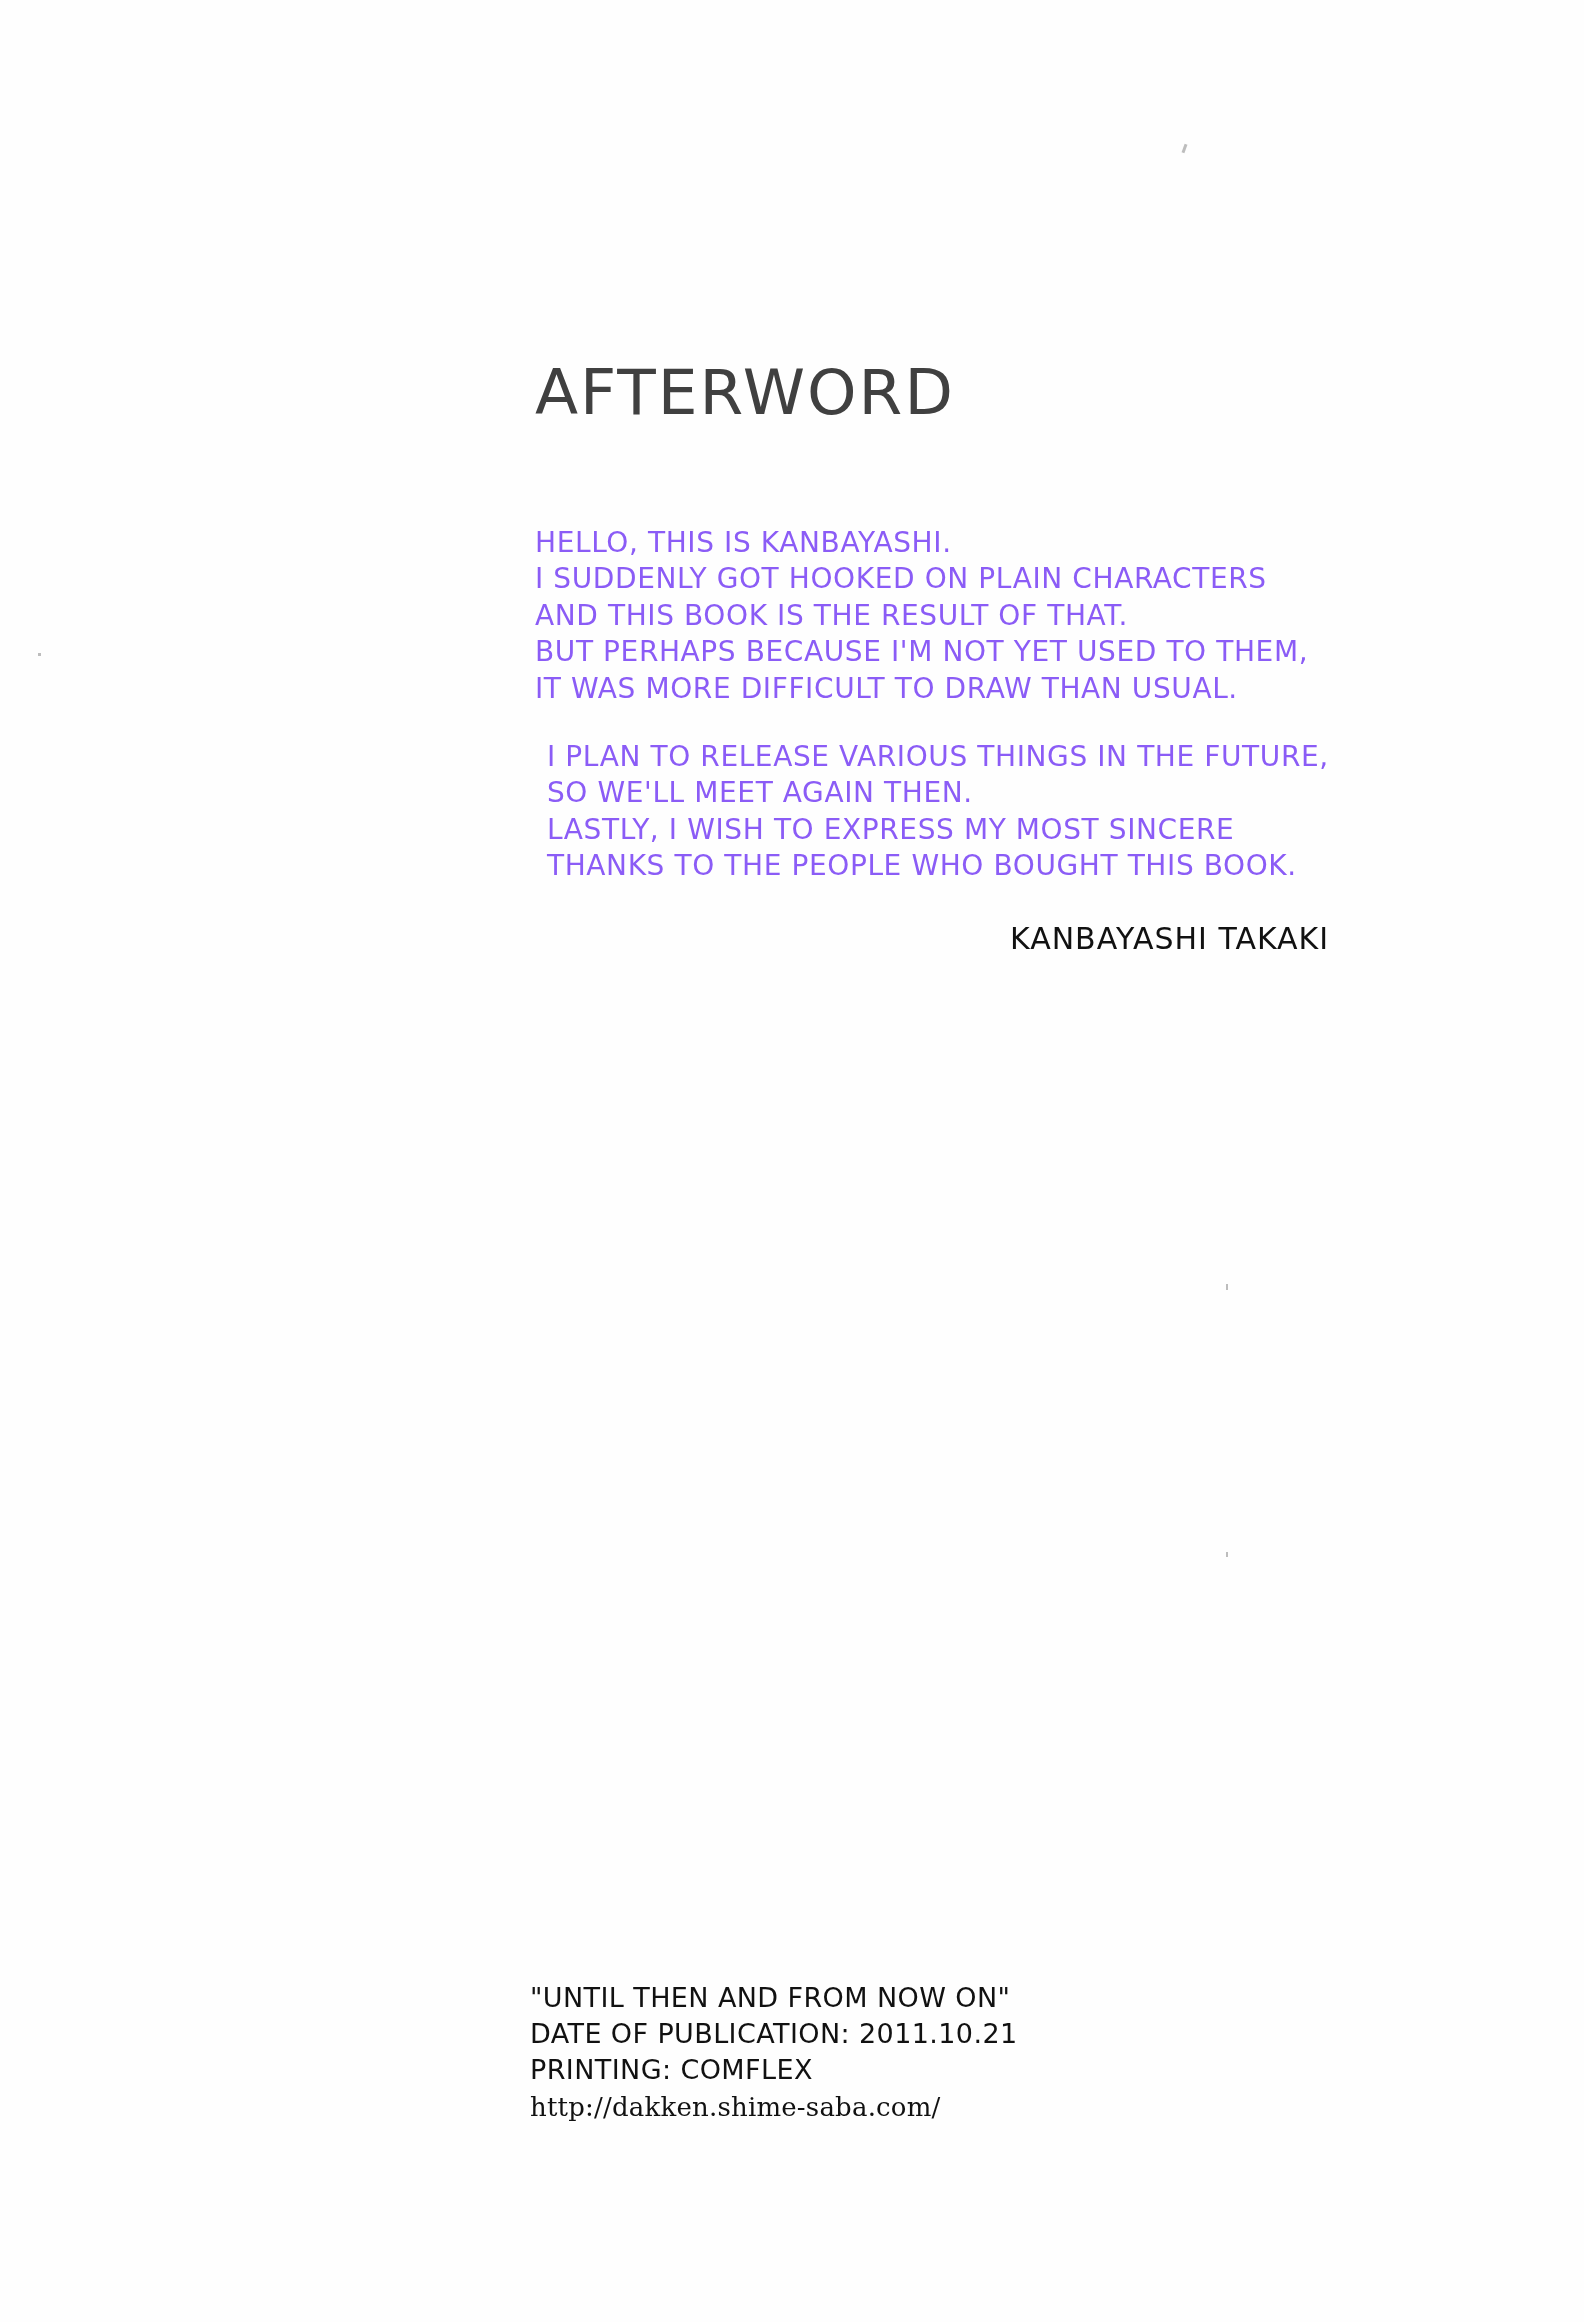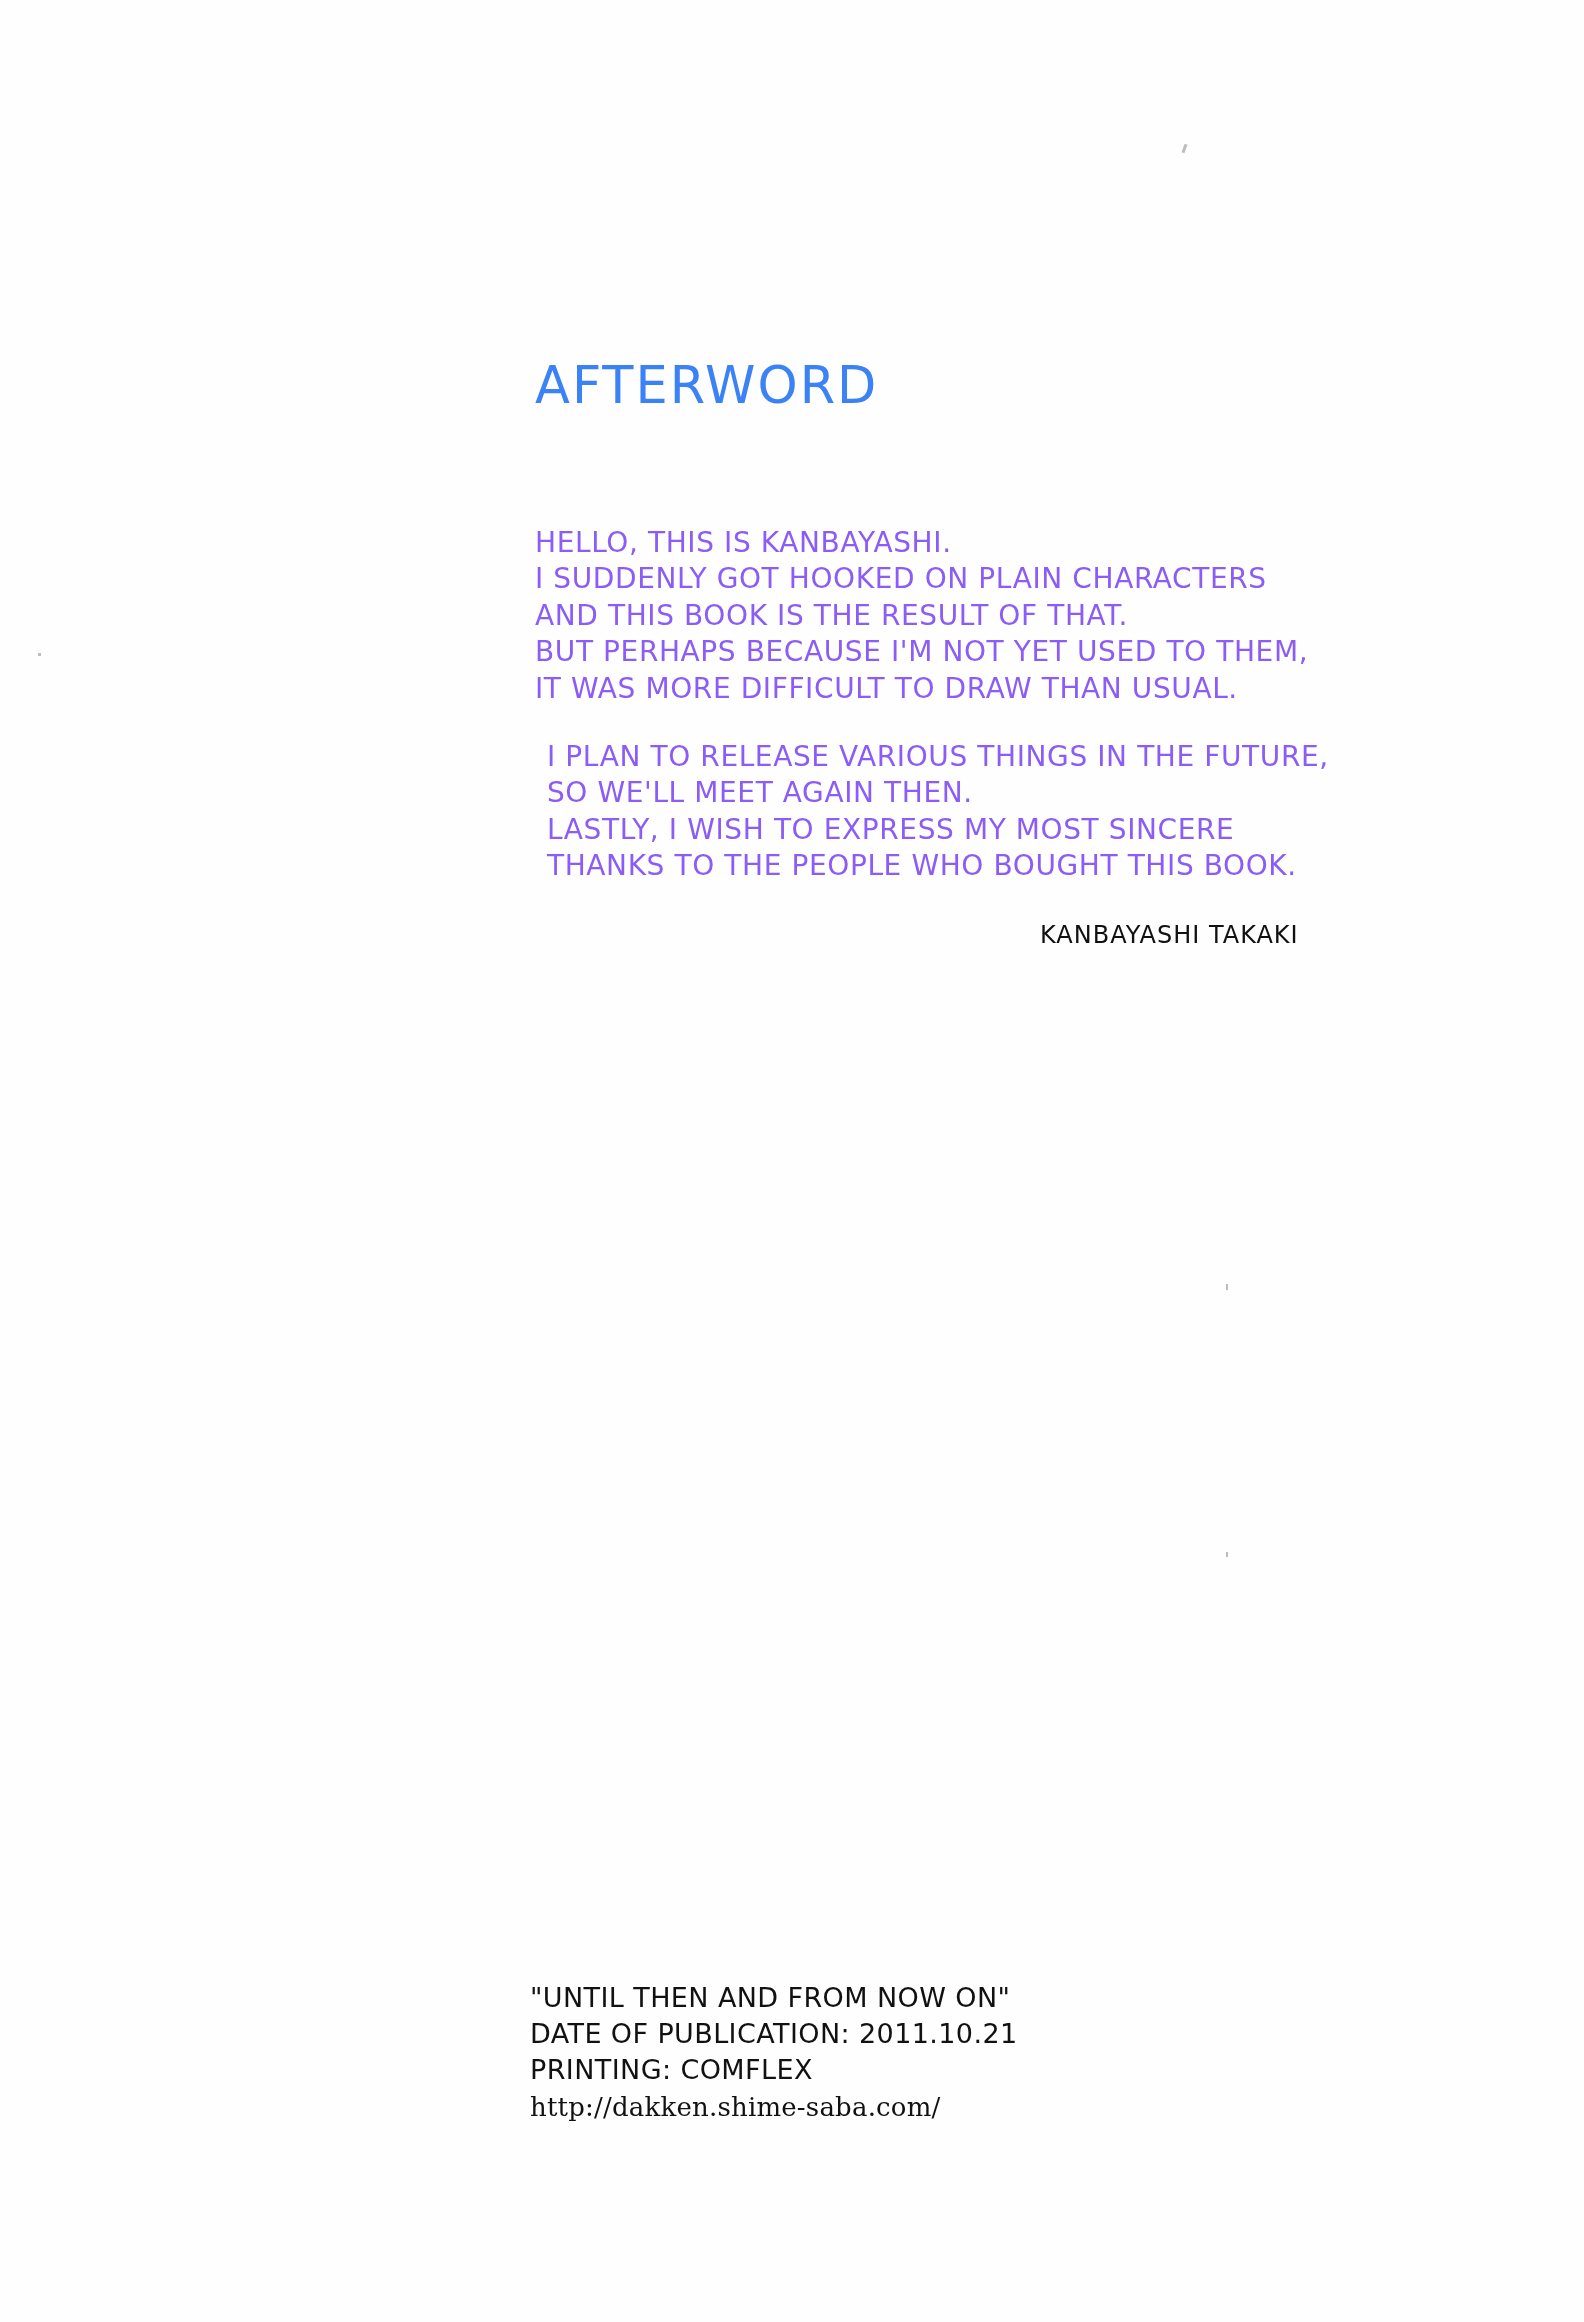--- a/index.html
+++ b/index.html
@@ -17,24 +17,24 @@
   }
   .page {
     position: absolute;
     inset: 0;
     background: #fefefe;
   }
   .title {
     position: absolute;
     left: 535px;
     top: 356px;
-    font-size: 51px;
+    font-size: 63px;
     letter-spacing: 2px;
     font-weight: 500;
-    color: #3b82f6;
+    color: #404040;
     font-family: "DejaVu Sans", sans-serif;
   }
   .body-block {
     position: absolute;
     left: 535px;
     top: 525px;
     width: 891px;
   }
   .para {
     font-size: 28px;
@@ -43,23 +43,23 @@
     color: #8b5cf6;
     font-family: "DejaVu Sans", sans-serif;
     white-space: pre-line;
   }
   .para + .para {
     margin-top: 32px;
     margin-left: 12px;
   }
   .signature {
     position: absolute;
-    left: 1040px;
+    left: 1010px;
     top: 921px;
-    font-size: 24px;
+    font-size: 30px;
     letter-spacing: 1px;
     color: #111;
     font-family: "DejaVu Sans", sans-serif;
   }
   .colophon {
     position: absolute;
     left: 530px;
     top: 1980px;
     width: 891px;
   }

